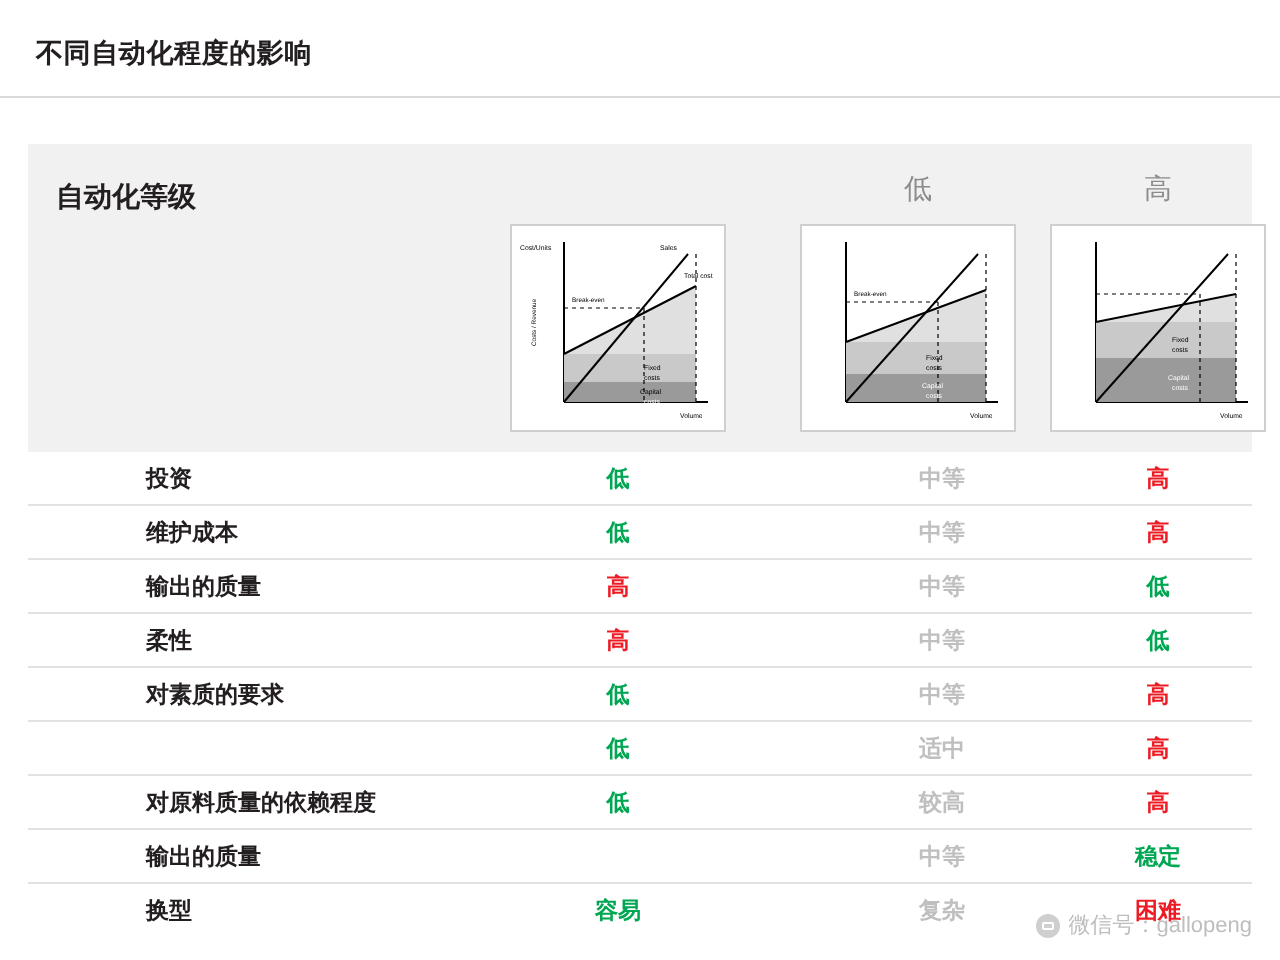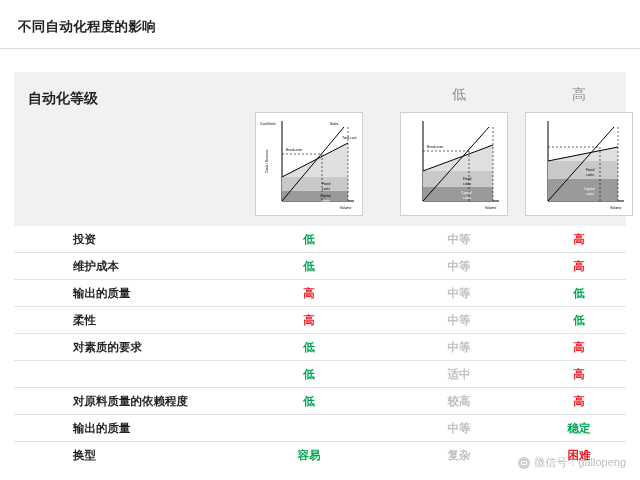--- a/index.html
+++ b/index.html
@@ -107,21 +107,21 @@
   .row .cell {
     position: absolute;
     top: 6px;
     width: 118px;
     text-align: center;
     font-size: 11.5px;
     font-weight: bold;
     white-space: nowrap;
   }
   .cell.c1 { left: 236px; }
-  .cell.c2 { left: 386px; }
+  .cell.c2 { left: 398px; }
   .cell.c3 { left: 506px; }
 
   .v-good { color: #00a651; }
   .v-mid  { color: #bfbfbf; }
   .v-bad  { color: #ed1c24; }
 
   .watermark {
     position: absolute;
     right: 14px;
     bottom: 10px;

